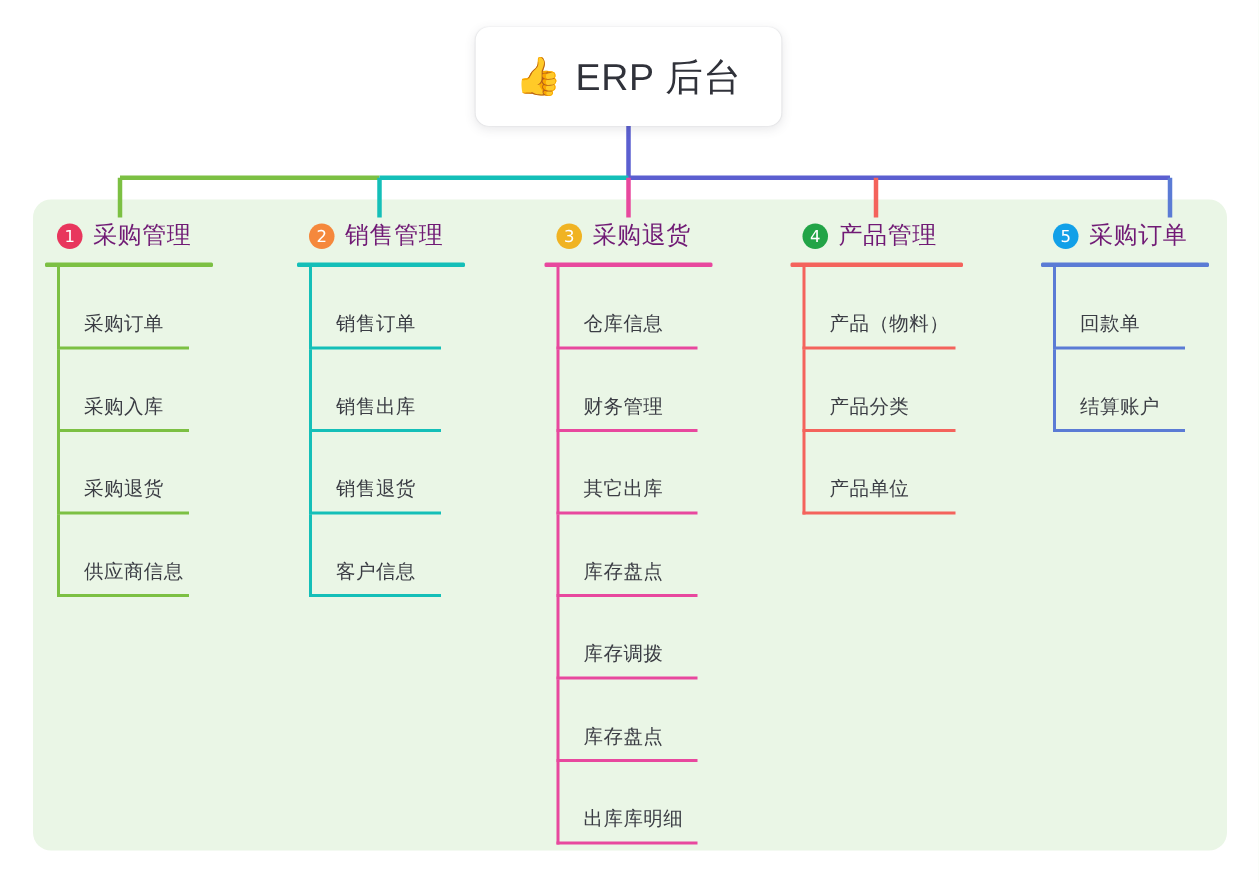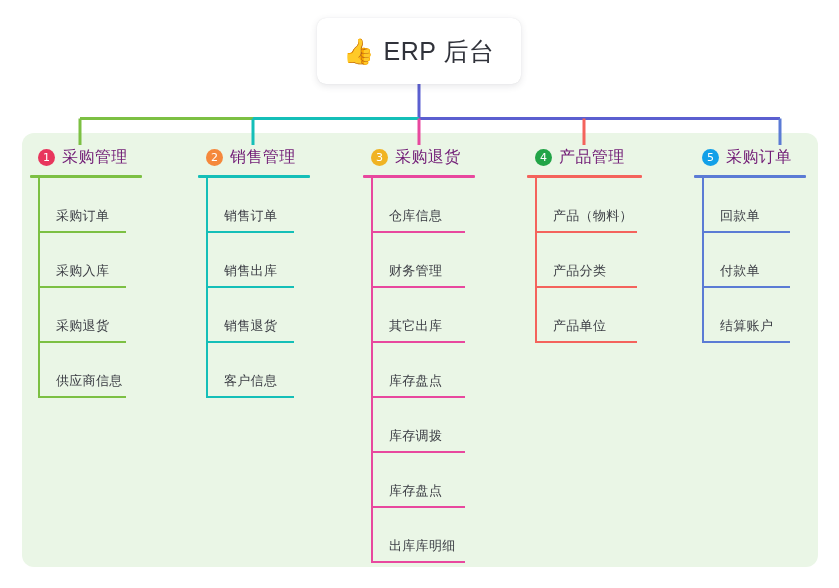--- a/index.html
+++ b/index.html
@@ -302,24 +302,19 @@
         </div>
         <div class="col-rule" style="background: rgb(91, 123, 213); width: 112px;"></div>
         <div class="leaf-list">
           <div class="leaf">
             <div class="leaf-stem" style="background: rgb(91, 123, 213);"></div>
             <div class="leaf-label">回款单</div>
             <div class="leaf-rule" style="background: rgb(91, 123, 213); width: 88px;"></div>
           </div>
           <div class="leaf">
             <div class="leaf-stem" style="background: rgb(91, 123, 213);"></div>
-            <div class="leaf-label">付款单</div>
-            <div class="leaf-rule" style="background: rgb(91, 123, 213); width: 88px;"></div>
-          </div>
-          <div class="leaf">
-            <div class="leaf-stem" style="background: rgb(91, 123, 213);"></div>
             <div class="leaf-label">结算账户</div>
             <div class="leaf-rule" style="background: rgb(91, 123, 213); width: 88px;"></div>
           </div>
         </div>
       </div>
     </div>
 </div>
 
 </body></html>

